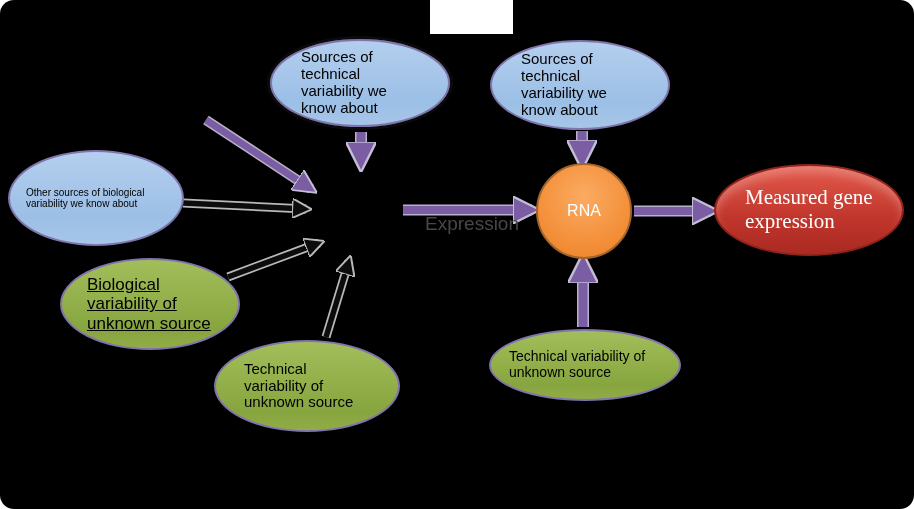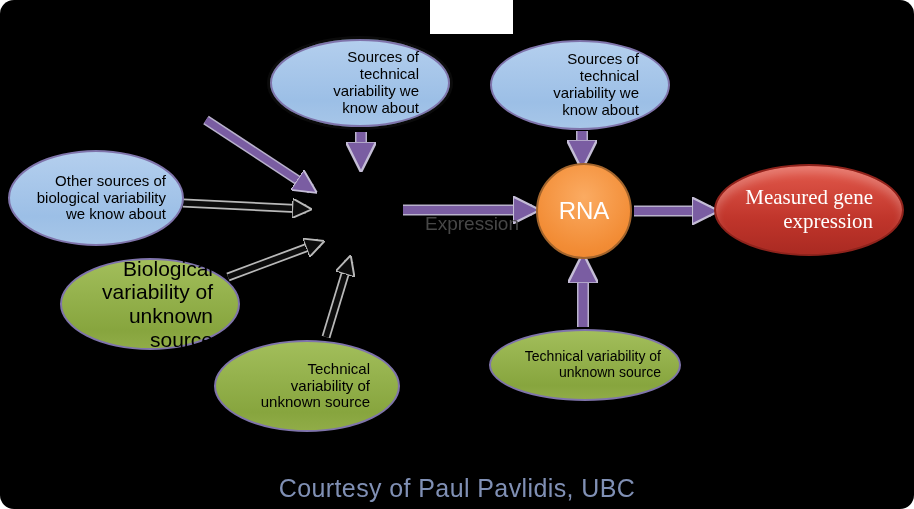--- a/index.html
+++ b/index.html
@@ -25,21 +25,21 @@
     position: absolute;
     left: 0; top: 0;
     width: 914px; height: 509px;
   }
 
   .node {
     position: absolute;
     display: flex;
     align-items: center;
     justify-content: center;
-    text-align: right;
+    text-align: left;
     border-radius: 50%;
     color: #000000;
     line-height: 1.13;
   }
   .node span { display: block; }
 
   .blue {
     background: linear-gradient(180deg, #b4cfee 0%, #9cbfe6 70%, #a7c6e8 100%);
     border: 2px solid #7f74ab;
   }
@@ -51,41 +51,41 @@
   .n-exp  { left: 62px;  top: 58px;  width: 178px; height: 70px; font-size: 16px; }
   .n-exp span { width: 150px; }
 
   .n-tkc  { left: 267px; top: 36px;  width: 186px; height: 94px; font-size: 15px;
             border: 3px solid #0b0b0b; box-shadow: inset 0 0 0 2px #7f74ab; }
   .n-tkc span { width: 118px; }
 
   .n-tkr  { left: 490px; top: 40px;  width: 180px; height: 90px; font-size: 15px; }
   .n-tkr span { width: 118px; }
 
-  .n-obio { left: 8px;   top: 150px; width: 176px; height: 96px; font-size: 15px; }
+  .n-obio { left: 8px;   top: 150px; width: 176px; height: 96px; font-size: 10px; }
   .n-obio span { width: 140px; }
 
-  .n-biou { left: 60px;  top: 258px; width: 180px; height: 92px; font-size: 21px; }
+  .n-biou { left: 60px;  top: 258px; width: 180px; height: 92px; font-size: 17px; text-decoration: underline; }
   .n-biou span { width: 126px; }
 
   .n-tuc  { left: 214px; top: 340px; width: 186px; height: 92px; font-size: 15px; }
   .n-tuc span { width: 126px; }
 
   .n-tur  { left: 489px; top: 329px; width: 192px; height: 72px; font-size: 14px; }
   .n-tur span { width: 152px; }
 
   .n-gene {
     left: 309px; top: 164px; width: 92px; height: 92px;
     font-size: 20px; color: #ffffff;
     background: radial-gradient(circle at 50% 35%, #cf615c 0%, #b4453f 65%, #a03b36 100%);
     border: 2px solid #8e3b35;
   }
   .n-rna {
     left: 536px; top: 163px; width: 96px; height: 96px;
-    font-size: 24px; color: #ffffff;
+    font-size: 16px; color: #ffffff;
     background: radial-gradient(circle at 50% 35%, #fbab62 0%, #f28c35 70%, #e8822e 100%);
     border: 2px solid #a2642c;
   }
   .n-meas {
     left: 714px; top: 164px; width: 190px; height: 92px;
     font-size: 21px; color: #ffffff;
     background: linear-gradient(180deg, #e35a4c 0%, #c0352b 60%, #aa2a22 100%);
     border: 2px solid #8f231c;
     box-shadow: inset 0 7px 9px rgba(255,255,255,0.22);
     font-family: Liberation Serif, serif;
@@ -201,15 +201,14 @@
 
 
   <div class="node n-rna">
     <span>RNA</span>
   </div>
 
   <div class="node n-meas">
     <span>Measured gene expression</span>
   </div>
 
-  <div class="caption">Courtesy of Paul Pavlidis, UBC</div>
 
 </div>
 
 </body></html>

